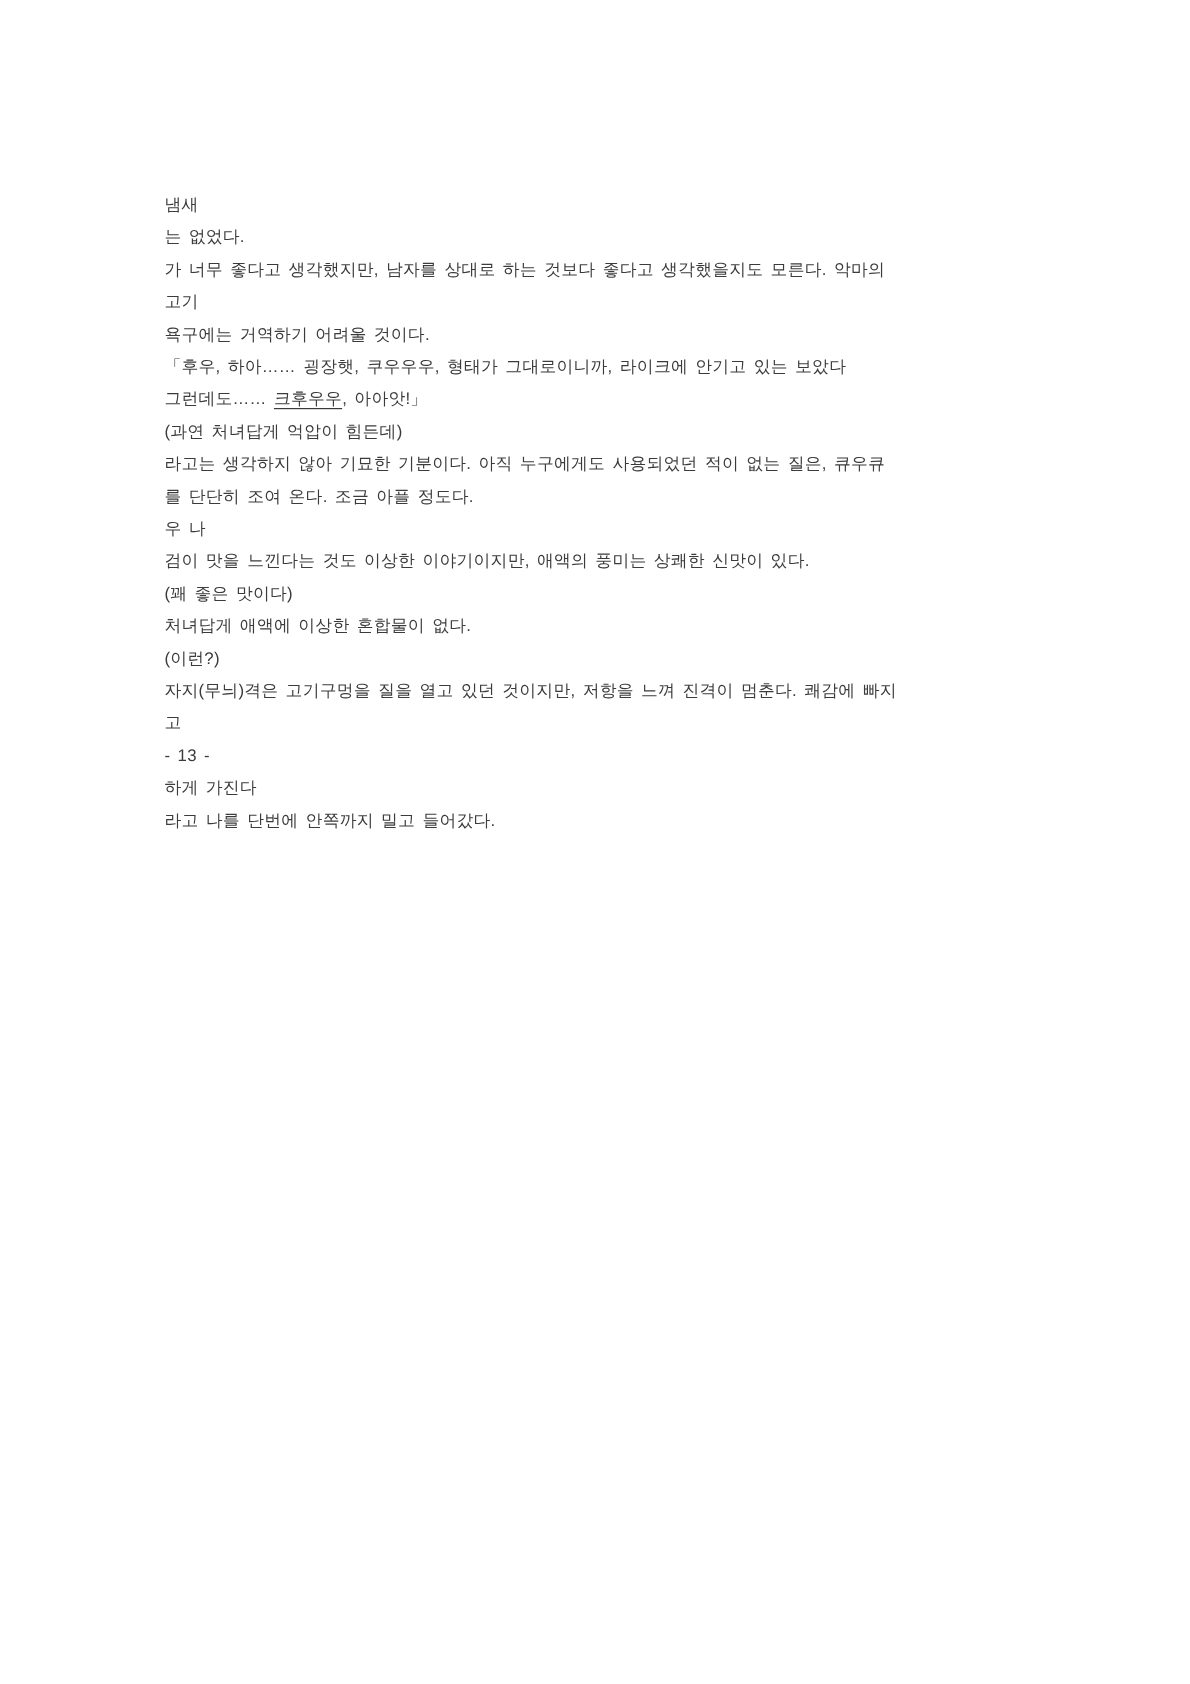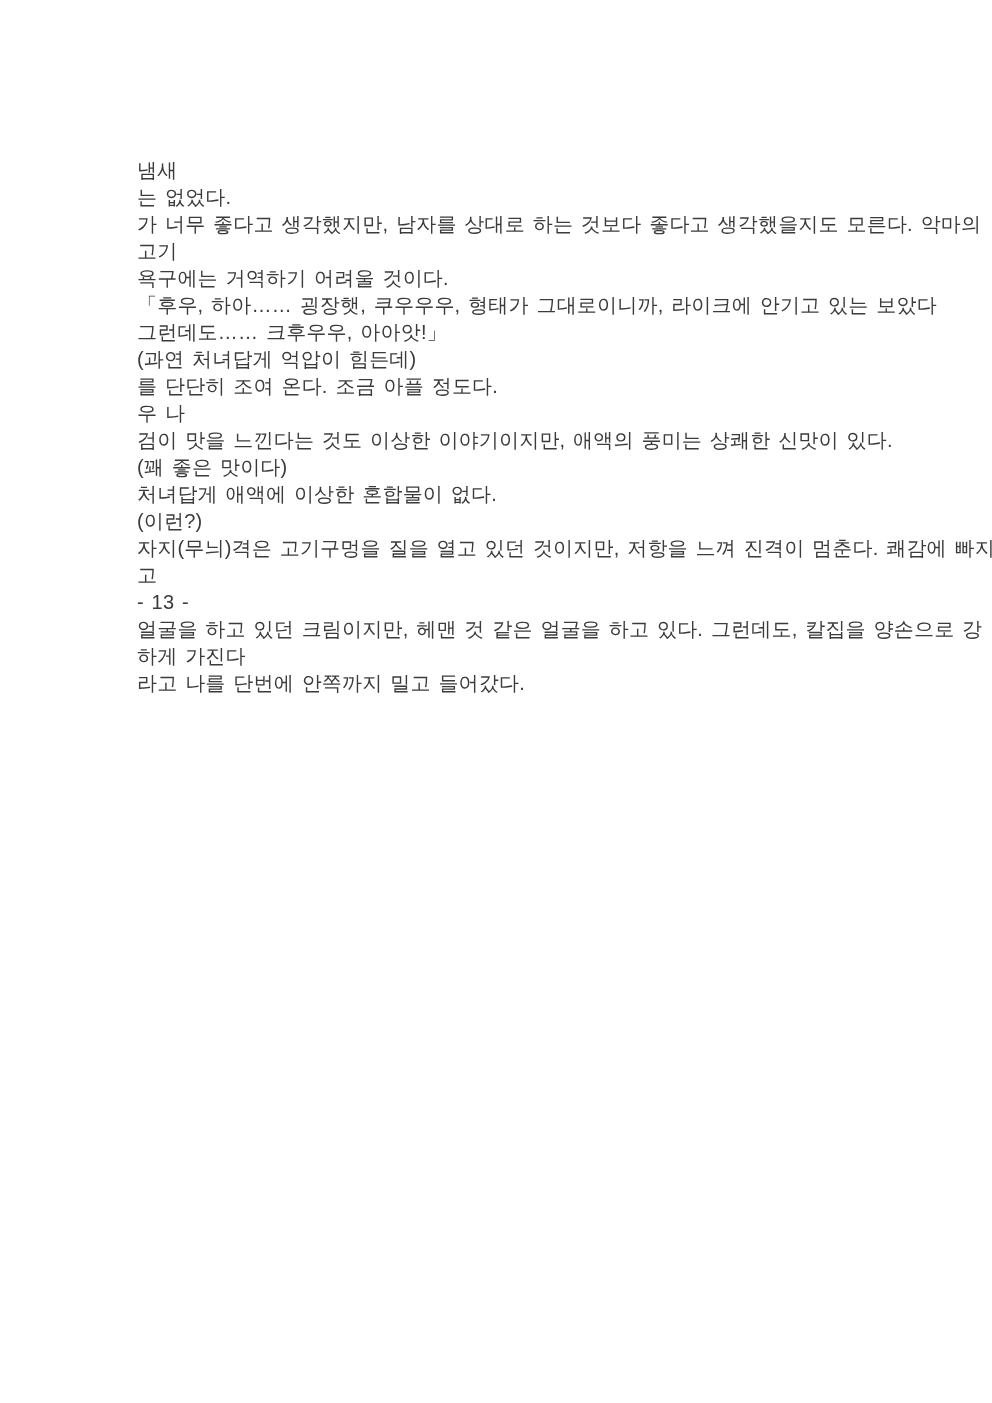--- a/index.html
+++ b/index.html
@@ -14,34 +14,35 @@
     background: var(--page-bg, #ffffff);
     overflow: hidden;
   }
   .doc {
     position: absolute;
     left: 137px;
     top: 157px;
     width: 760px;
     color: var(--text-color, #3b3b3b);
     font-family: "Liberation Sans", "DejaVu Sans", sans-serif;
-    font-size: 20px;
+    font-size: 14px;
     line-height: 27px;
     letter-spacing: 0.2px;
     word-spacing: 2px;
   }
   .line {
     white-space: nowrap;
   }
   .para {
   }
   .para.first {
     margin-top: 0;
   }
   .underline {
+    text-decoration: underline;
     text-underline-offset: 3px;
   }
 </style>
 </head>
 <body>
 
 <div class="page">
   <div class="doc">
 
     <div class="line para first">냄새</div>
@@ -49,27 +50,27 @@
     <div class="line para">가 너무 좋다고 생각했지만, 남자를 상대로 하는 것보다 좋다고 생각했을지도 모른다. 악마의</div>
     <div class="line wrap">고기</div>
     <div class="line para">욕구에는 거역하기 어려울 것이다.</div>
     <div class="line para">「후우, 하아…… 굉장햇, 쿠우우우, 형태가 그대로이니까, 라이크에 안기고 있는 보았다</div>
 
     <div class="line para">
       <span>그런데도…… </span><span class="underline">크후우우</span><span>, 아아앗!」</span>
     </div>
 
     <div class="line para">(과연 처녀답게 억압이 힘든데)</div>
+    <div class="line para">라고는 생각하지 않아 기묘한 기분이다. 아직 누구에게도 사용되었던 적이 없는 질은, 큐우큐</div>
     <div class="line para">를 단단히 조여 온다. 조금 아플 정도다.</div>
     <div class="line wrap">우 나</div>
     <div class="line para">검이 맛을 느낀다는 것도 이상한 이야기이지만, 애액의 풍미는 상쾌한 신맛이 있다.</div>
     <div class="line para">(꽤 좋은 맛이다)</div>
     <div class="line para">처녀답게 애액에 이상한 혼합물이 없다.</div>
     <div class="line para">(이런?)</div>
     <div class="line para">자지(무늬)격은 고기구멍을 질을 열고 있던 것이지만, 저항을 느껴 진격이 멈춘다. 쾌감에 빠지</div>
     <div class="line wrap">고</div>
     <div class="line para">- 13 -</div>
-    <div class="line para">얼굴을 하고 있던 크림이지만, 헤맨 것 같은 얼굴을 하고 있다. 그런데도, 칼집을 양손으로 강</div>
     <div class="line wrap">하게 가진다</div>
     <div class="line para">라고 나를 단번에 안쪽까지 밀고 들어갔다.</div>
 
   </div>
 </div>
 
 </body></html>

